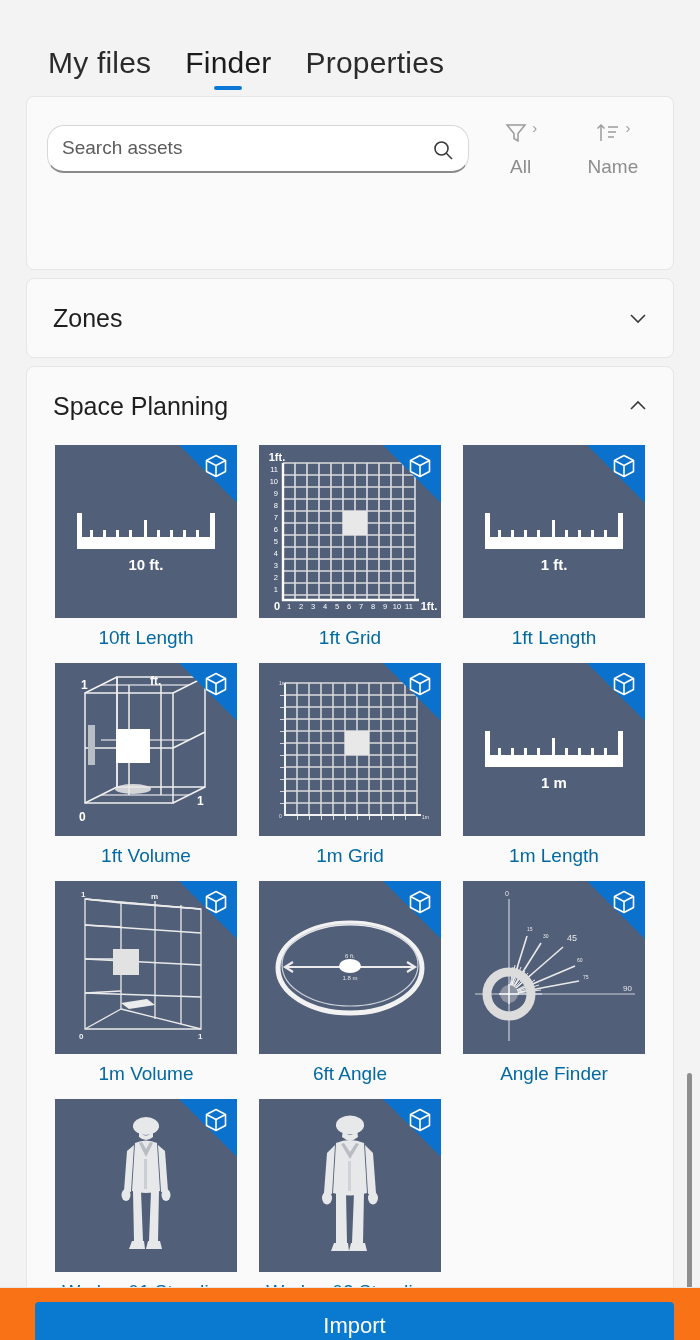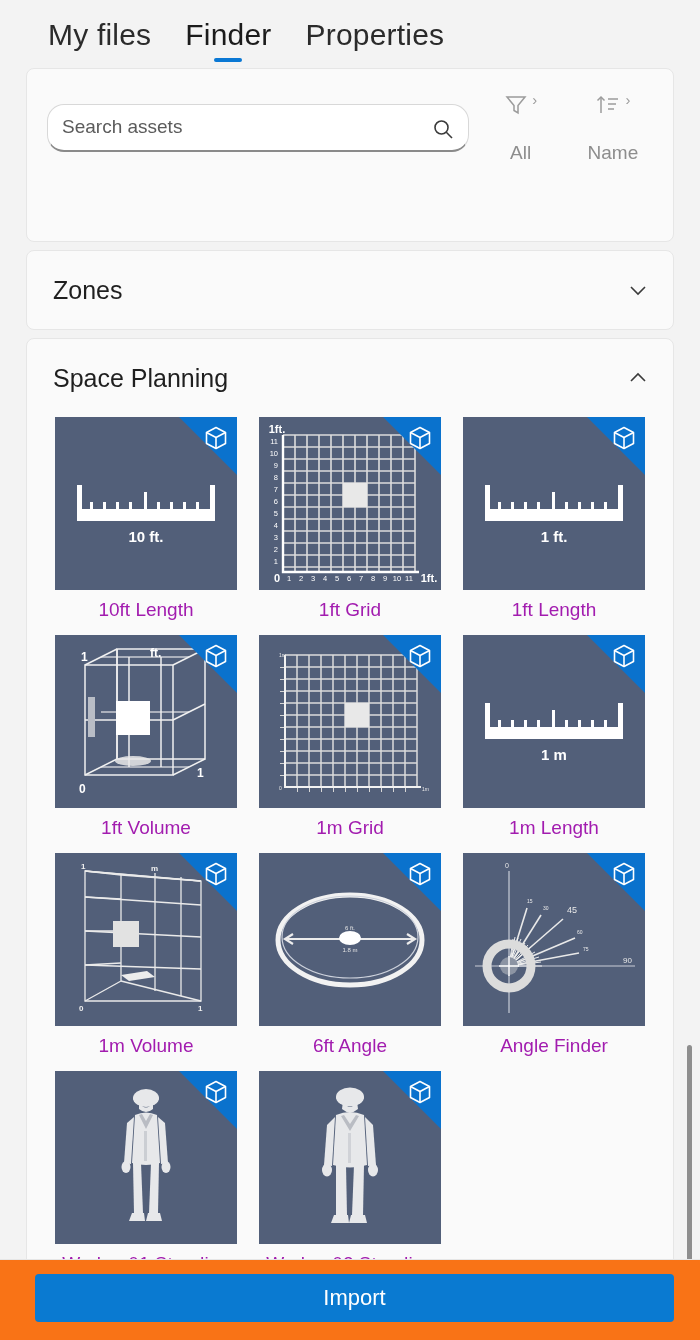--- a/index.html
+++ b/index.html
@@ -9,20 +9,21 @@
     font-family: "Liberation Sans", sans-serif;
     overflow: hidden;
   }
   .app { position: relative; width: 700px; height: 1340px; background: #f3f3f3; }
 
   
   .tabbar {
     display: flex; align-items: flex-end; gap: 34px;
     height: 68px; padding: 0 0 6px 48px;
     background: #f3f3f3;
+    margin-top: 28px;
   }
   .tab { position: relative; padding-bottom: 10px; cursor: pointer; }
   .tab-label { font-size: 30px; color: #2b2b2b; font-weight: 400; letter-spacing: .2px; }
   .tab.active .tab-label { color: #1b1b1b; }
   .tab-underline {
     position: absolute; left: 50%; transform: translateX(-50%);
     bottom: 0; width: 28px; height: 4px; border-radius: 2px; background: #0a78d4;
   }
 
   
@@ -52,21 +53,21 @@
   }
   .search-input::placeholder { color: #5b5b5b; }
   .search-icon { position: absolute; right: 14px; top: 13px; }
 
   .tool-btn {
     width: 84px; text-align: center; cursor: pointer;
     margin-left: 12px; padding-top: 2px;
   }
   .tool-icon-row { display: flex; align-items: flex-start; justify-content: center; height: 30px; }
   .chev-small { font-size: 15px; color: #9b9b9b; margin-left: 4px; line-height: 14px; }
-  .tool-caption { font-size: 19px; color: #8d8d8d; margin-top: 19px; }
+  .tool-caption { font-size: 19px; color: #8d8d8d; margin-top: 5px; }
 
   
   .section-head {
     height: 78px; display: flex; align-items: center;
     justify-content: space-between; padding: 0 24px 0 26px;
     cursor: pointer;
   }
   .section-title { font-size: 25px; color: #1f1f1f; }
   .chev { width: 22px; height: 22px; color: #3a3a3a; }
 
@@ -82,21 +83,21 @@
   .thumb {
     position: relative; width: 182px; height: 173px;
     background: #525f79; overflow: hidden;
   }
   .corner {
     position: absolute; top: 0; right: 0; width: 0; height: 0;
     border-top: 58px solid #0a72cd; border-left: 58px solid transparent;
   }
   .cube-icon { position: absolute; top: 8px; right: 8px; }
   .asset-name {
-    text-align: center; font-size: 19px; color: #a21caf;
+    text-align: center; font-size: 19px; color: #0369a1;
     margin-top: 9px; white-space: nowrap;
   }
 
   
   .scrollbar-track {
     position: absolute; right: 7px; top: 1045px;
     width: 8px; height: 222px;
   }
   .scrollbar-thumb {
     width: 5px; height: 100%; margin: 0 auto;

